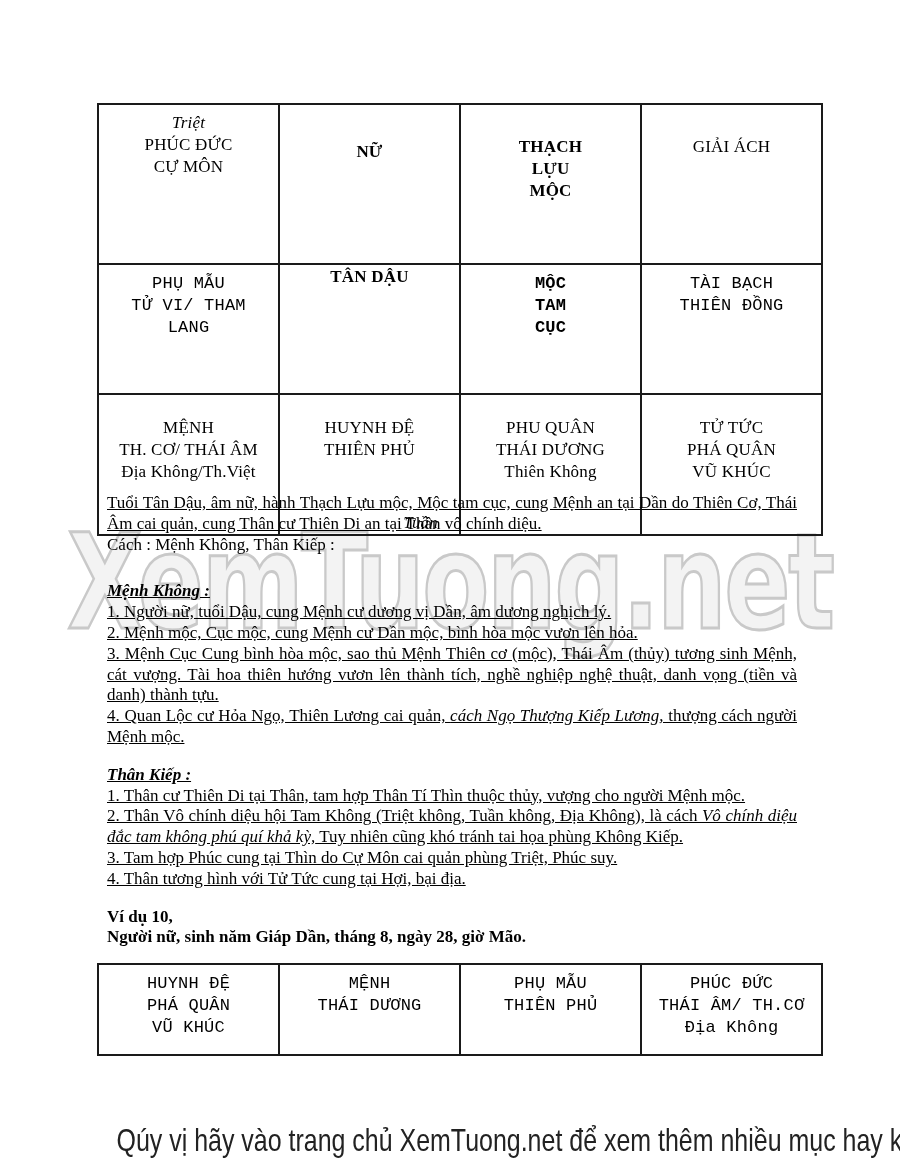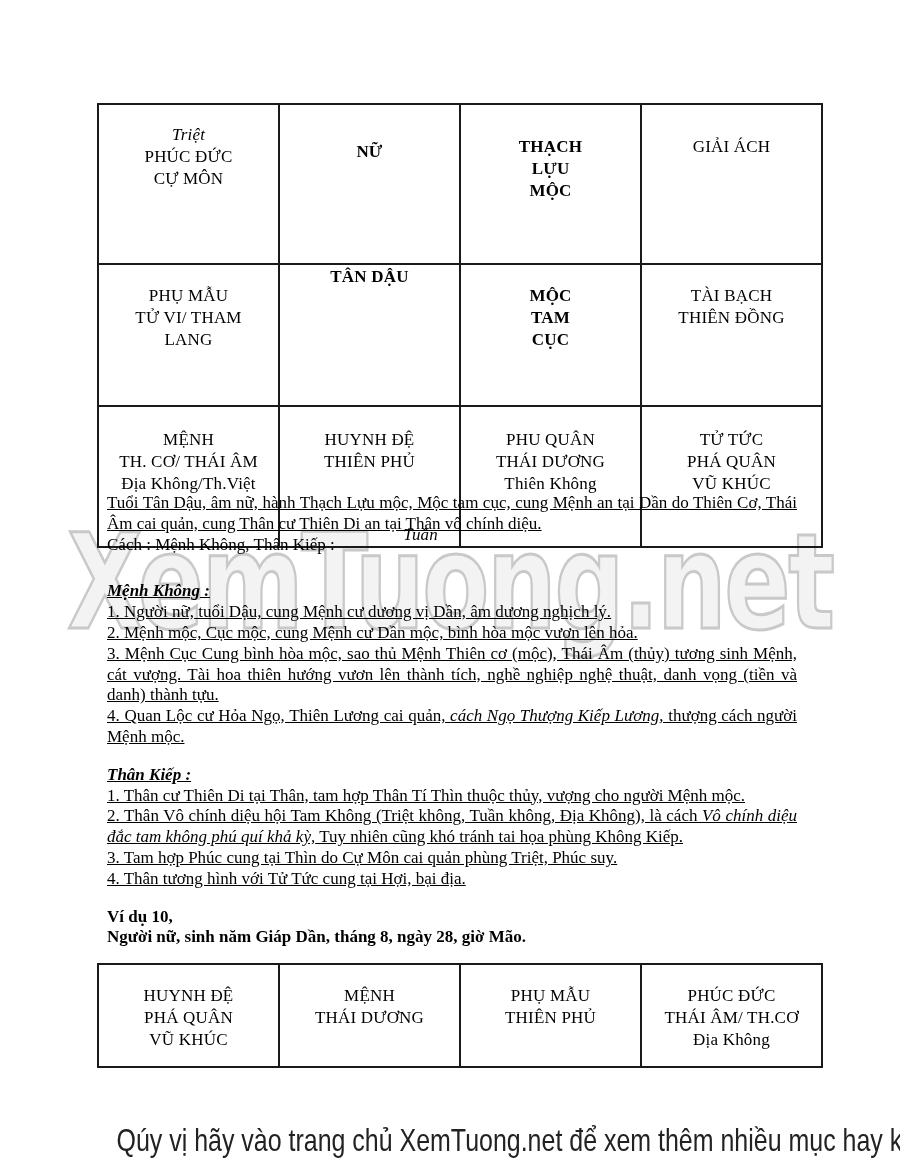--- a/index.html
+++ b/index.html
@@ -50,22 +50,22 @@
     vertical-align: top;
     text-align: center;
     font-size: 17px;
     line-height: 22px;
     letter-spacing: 0.2px;
   }
   .row-1 td { height: 121px; }
   .row-2 td { height: 119px; }
   .row-3 td { height: 116px; }
   .row-b td { height: 80px; }
-  td.pt3  { padding-top: 19px; }
-  td.pt20 { padding-top: 20px; }
+  td.pt3  { padding-top: 7px; }
+  td.pt20 { padding-top: 8px; font-family: Liberation Mono, monospace; }
   td.pt22 { padding-top: 22px; }
   td.pt25 { padding-top: 31px; }
   td.pt42 { }
   td.pt46 { padding-top: 36px; }
   td.bold { font-weight: bold; }
   .lines { white-space: pre-line; }
   .cell-ital { font-style: italic; }
   .corner-note {
     position: absolute;
     right: 21px;

